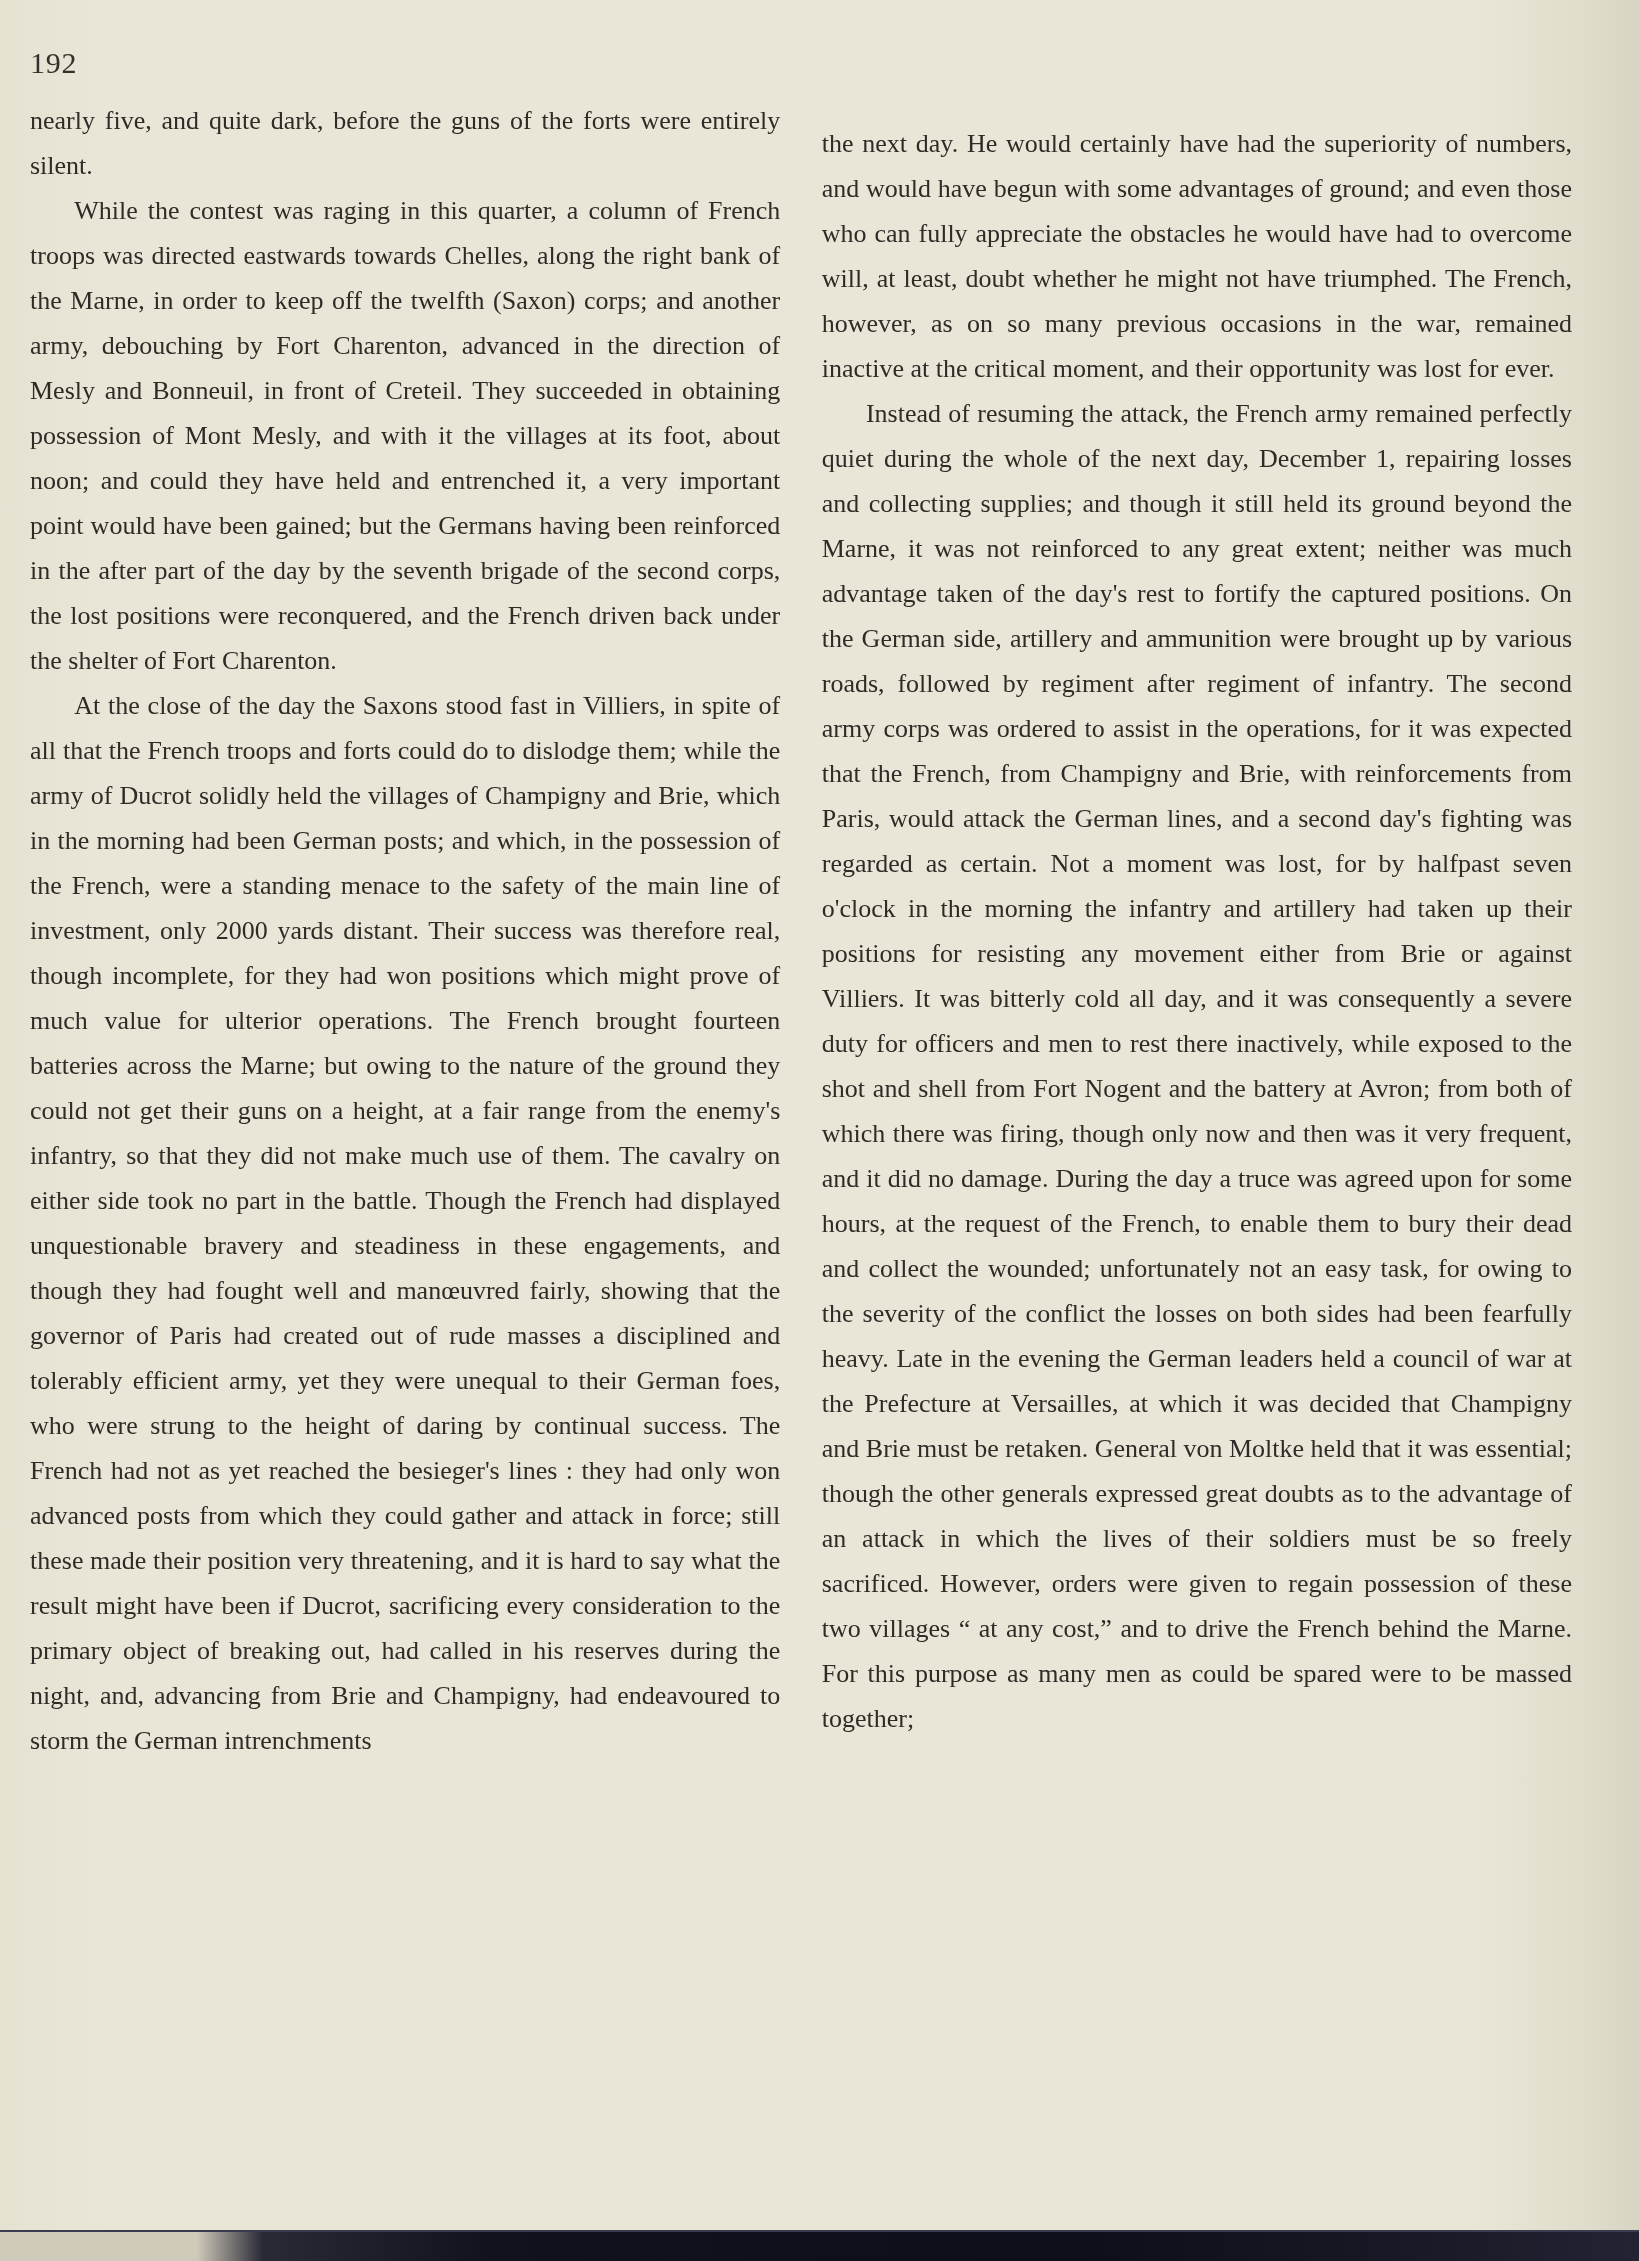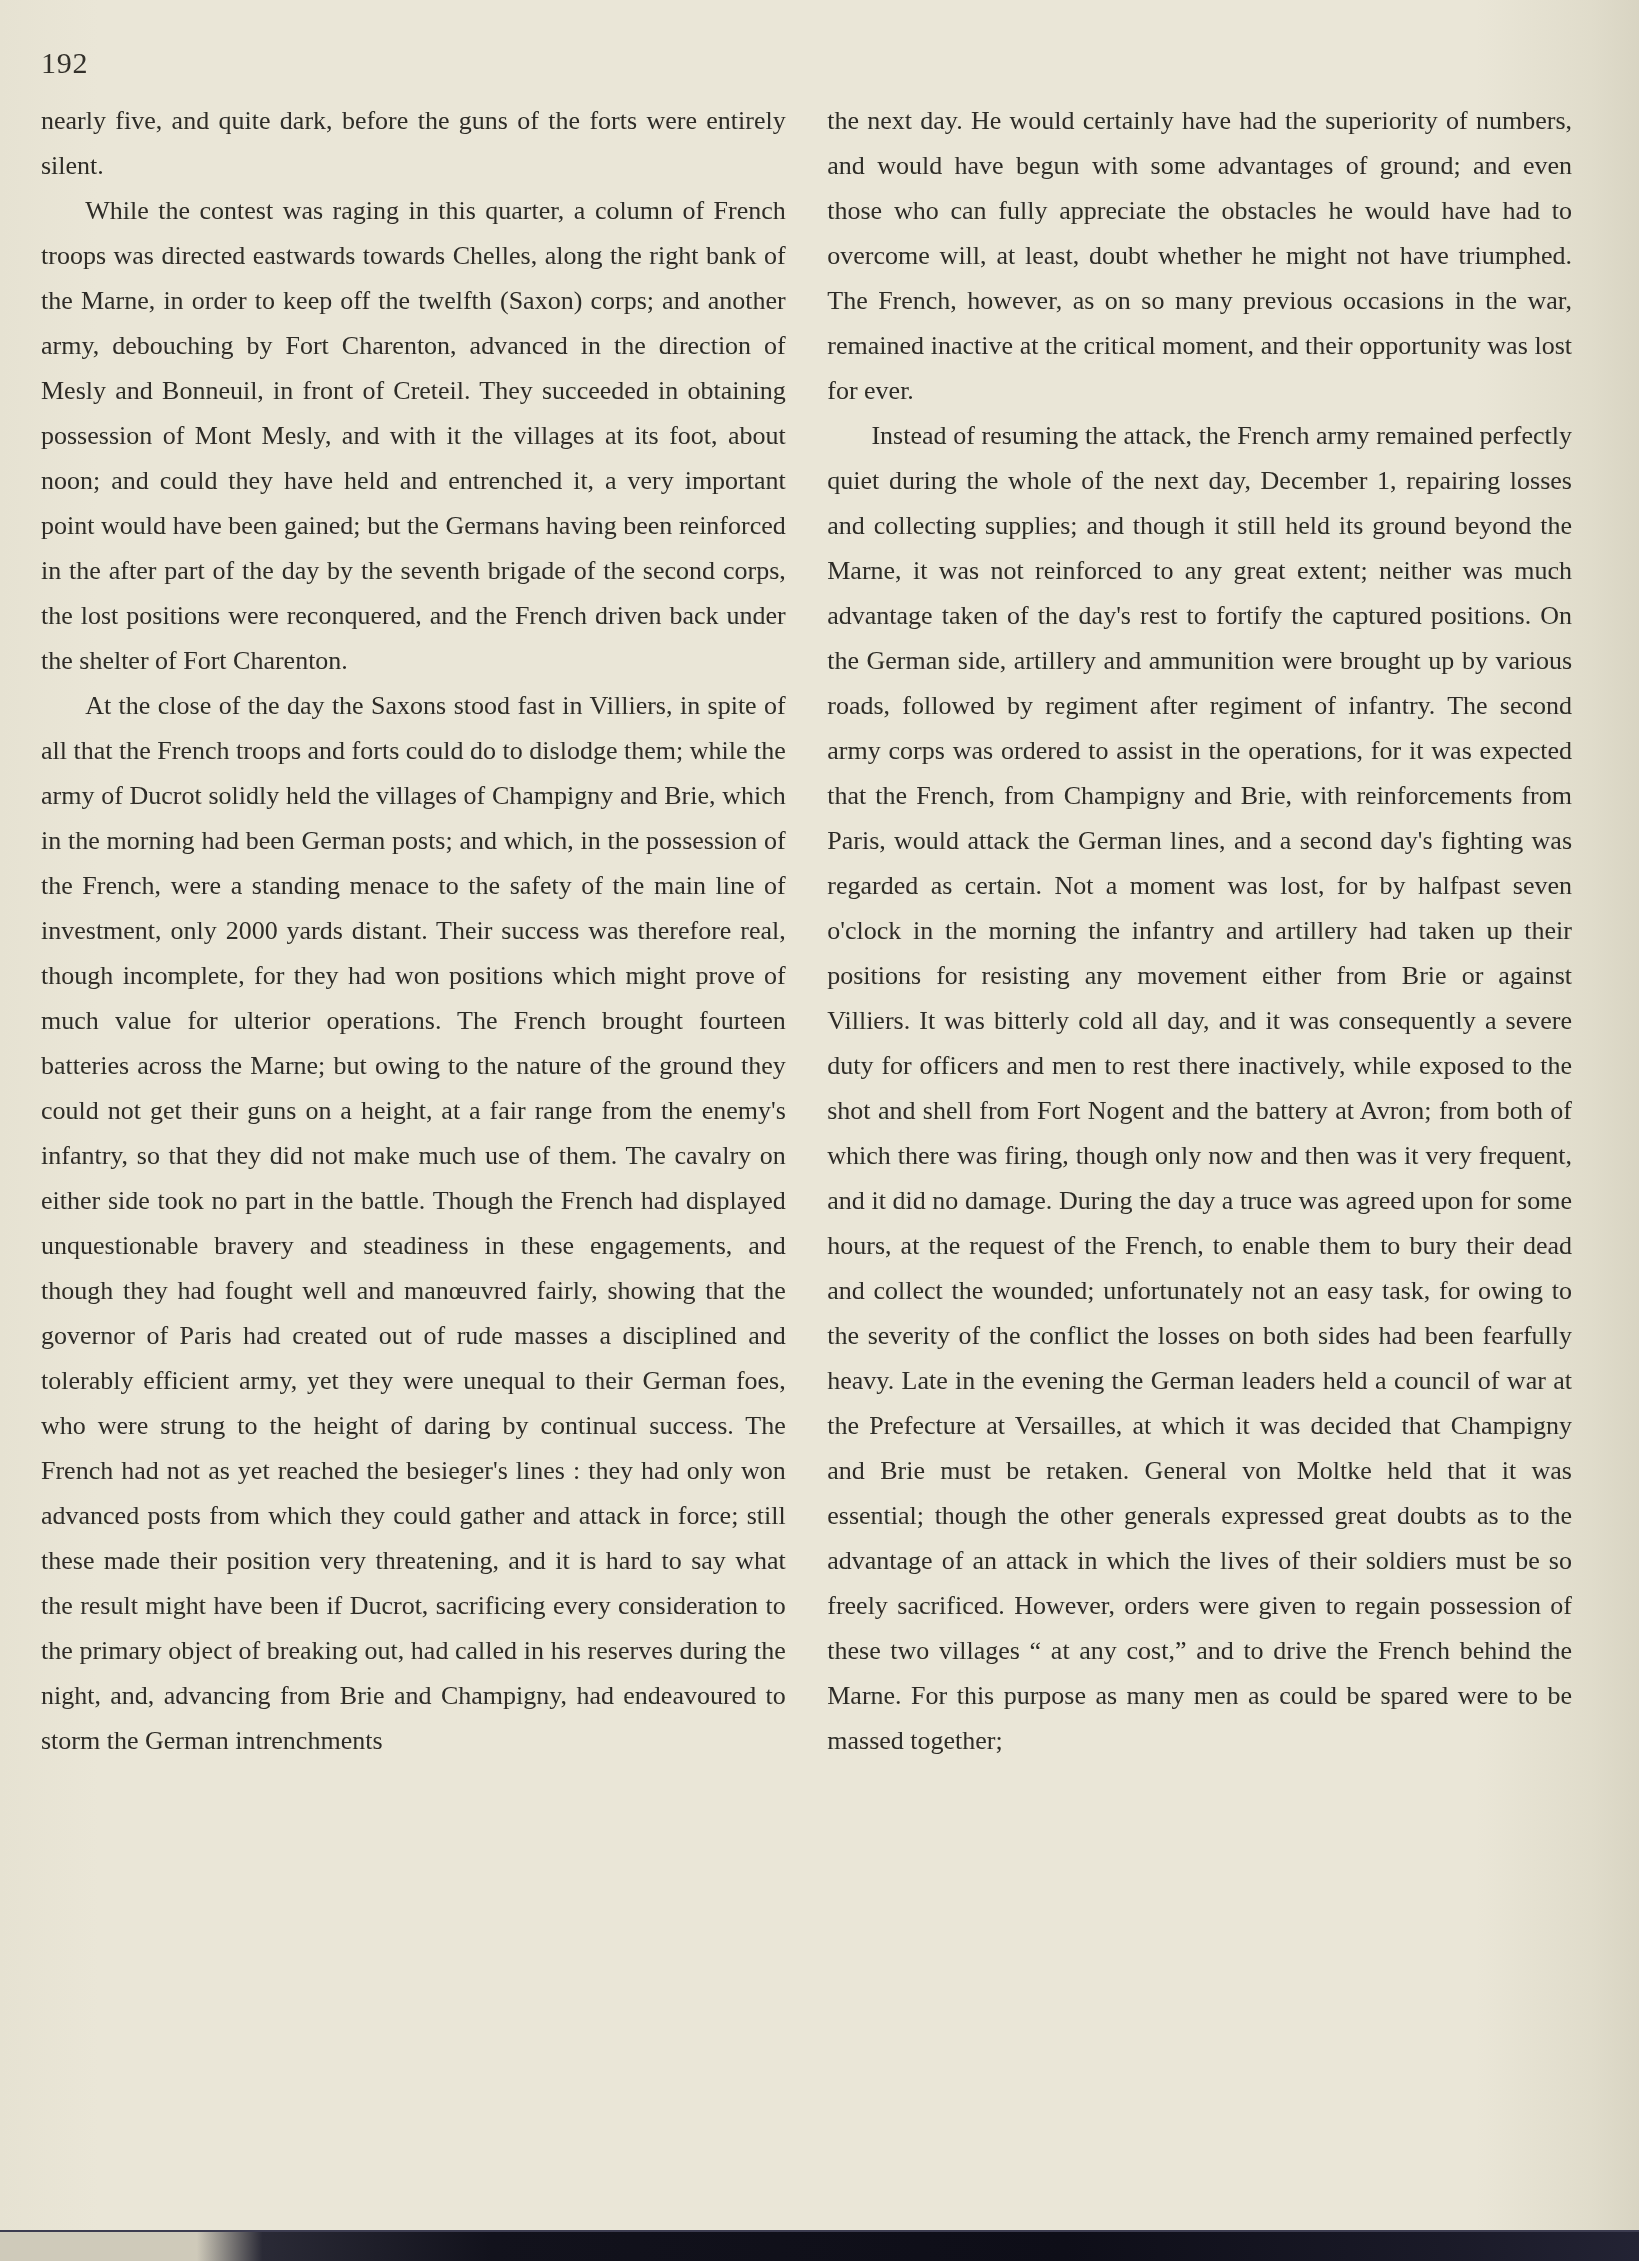--- a/index.html
+++ b/index.html
@@ -15,21 +15,21 @@
       linear-gradient(to right, #e6e2d2 0%, #eae6d7 6%, #eae6d7 90%, #e0dccb 97%, #d8d4c2 100%),
       #e9e5d6;
     color: #2e2c27;
     position: relative;
   }
   .page {
     position: relative;
     width: 100%;
     height: 100%;
     box-sizing: border-box;
-    padding: 46px 68px 0 41px;
+    padding: 46px 68px 0 30px;
   }
   .page-header {
     position: relative;
     height: 43px;
     margin-bottom: 6.2px;
   }
   .page-number {
     position: absolute;
     left: 0;
     top: 0;

